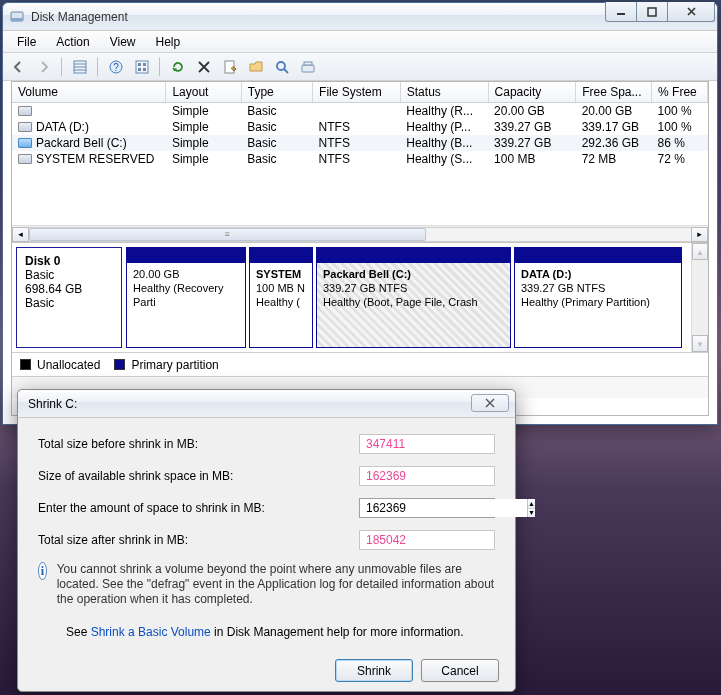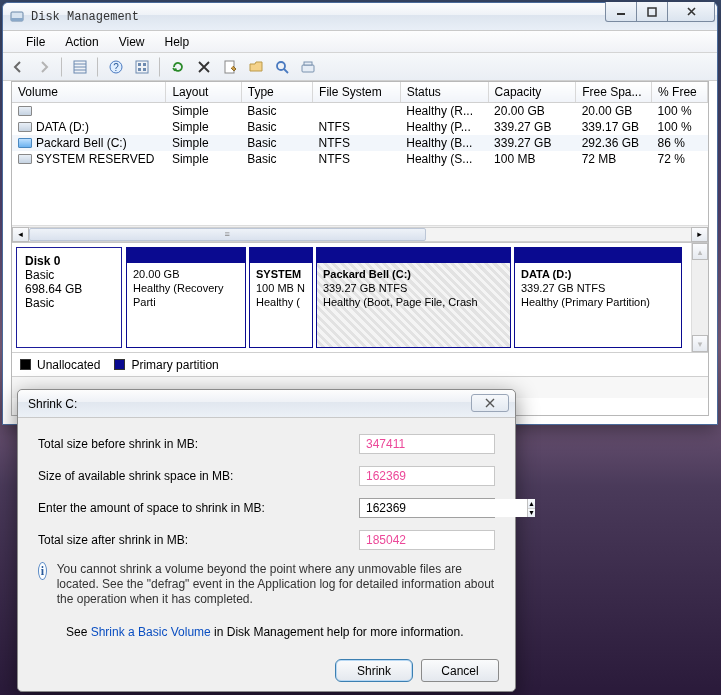--- a/index.html
+++ b/index.html
@@ -1,27 +1,27 @@
 <!DOCTYPE html>
 <html><head>
 <meta charset="utf-8">
 <style>
 * { box-sizing: border-box; margin: 0; padding: 0; font-family: "Segoe UI", Tahoma, sans-serif; }
 body { width: 721px; height: 695px; background: linear-gradient(180deg,#3a4a6b 0%,#5a4a7a 30%,#8a6a8a 50%,#4a3a5a 70%,#2a1a3a 100%); overflow: hidden; position: relative; }
 
 .window { position: absolute; left: 2px; top: 2px; width: 716px; height: 423px; background:#fff; border:1px solid #4a6a9a; border-radius:6px 6px 0 0; box-shadow:0 4px 20px rgba(0,0,0,.4); }
 .titlebar { height:28px; background:linear-gradient(180deg,#fdfdfd 0%,#eef2f7 45%,#dde5ef 46%,#e9eff7 100%); border-radius:6px 6px 0 0; border-bottom:1px solid #c9c9c9; display:flex; align-items:center; padding:0 6px; font-size:12px; }
 .titlebar .wicon { width:16px; height:16px; margin-right:6px; display:flex; align-items:center; justify-content:center; }
-.titlebar .wtitle { flex:1; color:#333;font-family:Liberation Mono, monospace; }
+.titlebar .wtitle { flex:1; color:#333; }
 .winbtns { position:absolute; right:2px; top:-1px; display:flex; }
 .winbtn { width:32px; height:20px; border:1px solid #7a8aa0; border-top:none; background:linear-gradient(180deg,#f3f6fa,#dbe4ef); display:flex; align-items:center; justify-content:center; font-size:11px; color:#333; cursor:default; margin-left:-1px; }
 .winbtn:first-child { border-radius:0 0 0 3px; }
 .winbtn.close { width:48px; border-radius:0 0 3px 0; }
 
-.menubar { height:22px; background:linear-gradient(180deg,#fdfdfe,#f0f2f6); border-bottom:1px solid #d4d4d4; display:flex; align-items:center; font-size:12px; padding:0 13px; }
+.menubar { height:22px; background:linear-gradient(180deg,#fdfdfe,#f0f2f6); border-bottom:1px solid #d4d4d4; display:flex; align-items:center; font-size:12px; padding:0 4px; }
 .menubar span { padding:2px 10px; cursor:default; }
 
 .toolbar { height:28px; background:linear-gradient(180deg,#f6f8fa,#eaeef4); border-bottom:1px solid #cfcfcf; display:flex; align-items:center; padding:0 4px; gap:4px; }
 .tbtn { width:22px; height:22px; display:flex; align-items:center; justify-content:center; border:1px solid transparent; cursor:default; }
 .tbtn.sep { border-left:1px solid #c0c0c0; width:0; height:20px; margin:0 2px; }
 .icon16 { width:16px; height:16px; }
 
 .body { position:absolute; top:78px; left:8px; right:8px; bottom:8px; border:1px solid #b8b8b8; background:#fff; }
 .table { width:100%; font-size:12px; border-collapse:collapse; }
 .table th { text-align:left; font-weight:normal; padding:3px 6px; background:linear-gradient(180deg,#fff,#f1f4f9); border-right:1px solid #d8d8d8; border-bottom:1px solid #d0d0d0; white-space:nowrap; overflow:hidden; }
@@ -60,21 +60,21 @@
 .frow .ro { width:136px; border:1px solid #c7c7c7; background:#fff; padding:2px 6px; color:#ec4899; }
 .frow .spin { width:136px; display:flex; border:1px solid #a0a0a0; background:#fff; }
 .frow .spin input { border:none; flex:1; padding:2px 6px; font-size:12px; outline:none; }
 .frow .spinbtns { width:18px; border-left:1px solid #c0c0c0; display:flex; flex-direction:column; }
 .frow .spinbtn { flex:1; display:flex; align-items:center; justify-content:center; font-size:7px; background:linear-gradient(180deg,#fafcfe,#e8edf4); border-bottom:1px solid #d2d2d2; }
 .note { display:flex; gap:10px; margin-top:6px; line-height:15px; color:#333; }
 .note .ico { width:18px; height:18px; border:1px solid #5a8ac6; border-radius:50%; display:flex; align-items:center; justify-content:center; color:#2a5a9a; font-weight:bold; font-family:serif; font-size:12px; background:#fafdff; }
 .link { color:#0a4ec1; cursor:pointer; }
 .dbtns { display:flex; justify-content:flex-end; gap:8px; padding:10px 16px 12px; }
 .dbtn { min-width:78px; height:23px; border:1px solid #8a8a8a; background:linear-gradient(180deg,#fafbfc,#e4e8ee); border-radius:3px; font-size:12px; cursor:default; }
-.dbtn.default { border-color:#3c7fb1; box-shadow:0 0 0 1px #b7d8f4 inset;border-radius:6px; }
+.dbtn.default { border-color:#3c7fb1; box-shadow:0 0 0 1px #b7d8f4 inset; }
 .volico { width:14px; height:10px; border:1px solid #888; border-radius:1px; display:inline-block; margin-right:4px; vertical-align:-1px; background:linear-gradient(180deg,#e9eff7,#c6d3e2); }
 .volico.blue { background:linear-gradient(180deg,#bde0ff,#6cb2ef); border-color:#4a88c0; }
 </style>
 </head>
 <body>
 
 <div class="window">
   <div class="titlebar">
     <span class="wicon">
         <svg class="icon16" viewBox="0 0 16 16">

